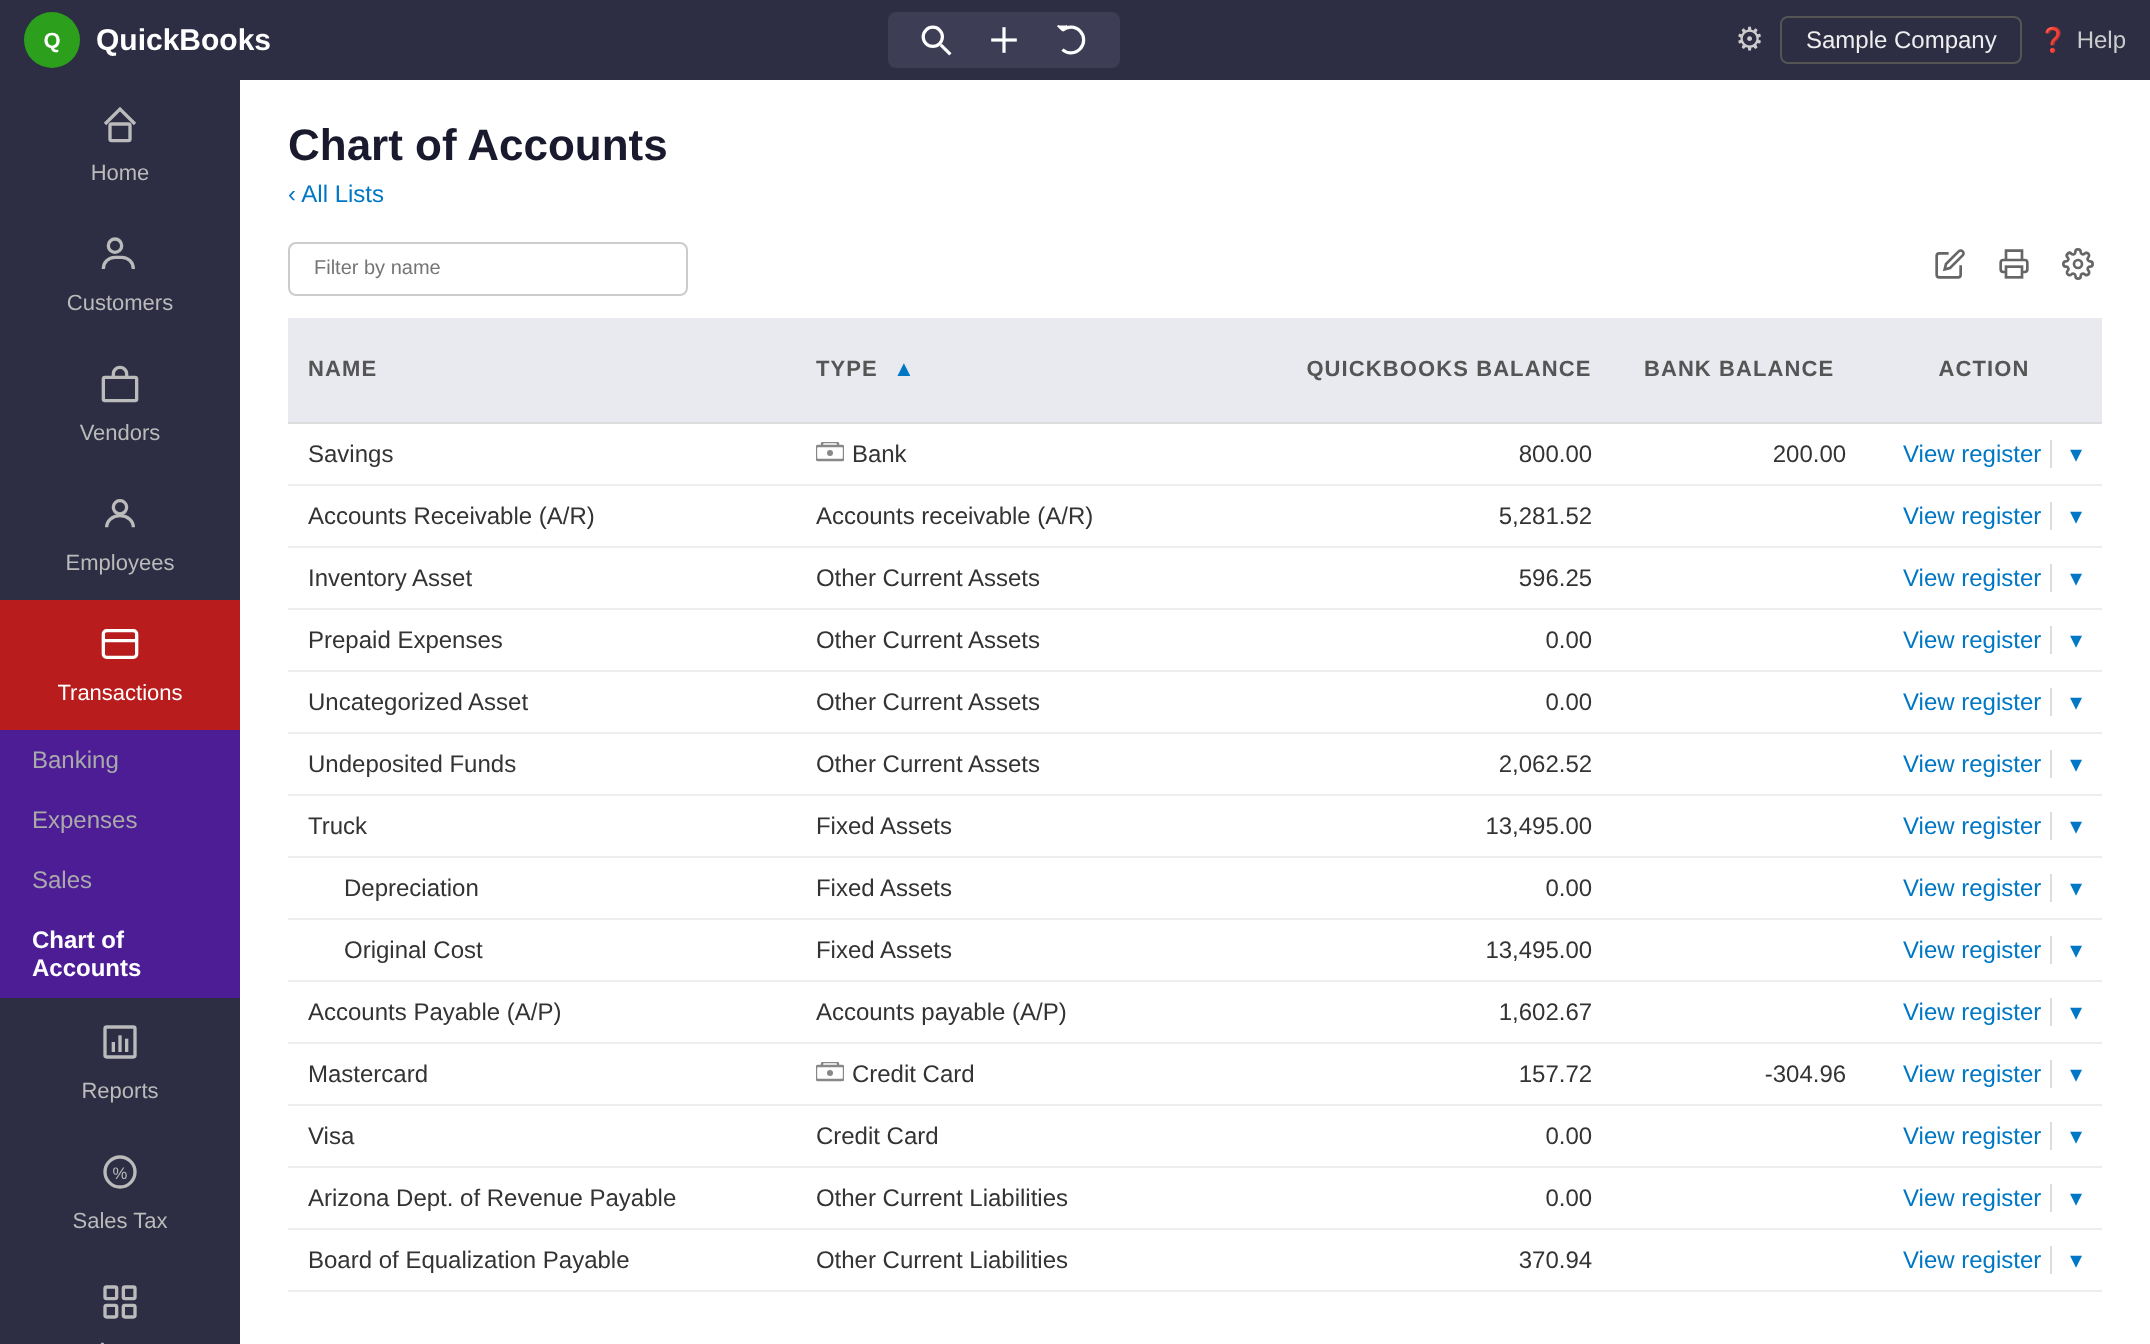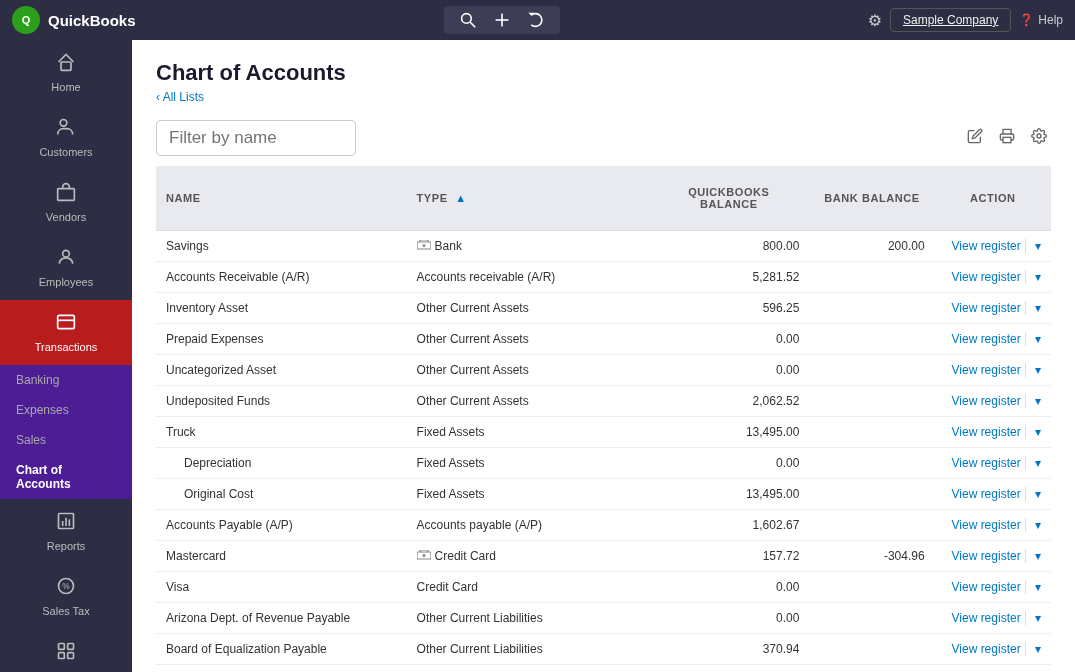--- a/index.html
+++ b/index.html
@@ -29,34 +29,34 @@
     }
     .top-nav-icon-btn {
       background: none; border: none; color: #ccc; cursor: pointer;
       padding: 4px 8px; border-radius: 3px; font-size: 16px;
       display: flex; align-items: center;
     }
     .top-nav-right { display: flex; align-items: center; gap: 8px; }
     .company-btn {
       background: none; border: 1px solid #555; color: #eee;
       padding: 4px 12px; border-radius: 4px; cursor: pointer; font-size: 12px;
-      display: flex; align-items: center; gap: 6px; text-decoration: underline;
+      display: flex; align-items: center; gap: 6px;
     }
     .help-btn {
       background: none; border: none; color: #ccc; cursor: pointer;
       font-size: 12px; display: flex; align-items: center; gap: 4px;
     }
     .gear-icon-top { color: #ccc; font-size: 16px; cursor: pointer; }
 
     
     .layout { display: flex; flex: 1; overflow: hidden; }
 
     
     .sidebar {
-      width: 132px; background: #2d2d44; color: #ccc;
+      width: 120px; background: #2d2d44; color: #ccc;
       display: flex; flex-direction: column;
       flex-shrink: 0; overflow-y: auto;
     }
     .sidebar-item {
       display: flex; flex-direction: column; align-items: center;
       padding: 12px 8px; cursor: pointer; font-size: 11px; gap: 4px;
       color: #bbb; text-align: center;
     }
     .sidebar-item.active { background: #b91c1c; color: white; }
     .sidebar-item .icon { font-size: 18px; }
@@ -87,21 +87,21 @@
     .breadcrumb { font-size: 12px; color: #0077c5; margin-bottom: 16px; cursor: pointer; }
     .breadcrumb::before { content: '‹ '; }
 
     
     .table-toolbar {
       display: flex; align-items: center; justify-content: space-between;
       margin-bottom: 10px;
     }
     .filter-input {
       padding: 7px 12px; border: 1px solid #ccc; border-radius: 4px;
-      font-size: 17px; width: 200px; color: #333;
+      font-size: 10px; width: 200px; color: #333;
     }
     .table-icons { display: flex; gap: 8px; }
     .table-icon-btn {
       background: none; border: none; cursor: pointer; color: #666; font-size: 16px; padding: 4px;
     }
 
     
     table { width: 100%; border-collapse: collapse; font-size: 12px; }
     thead tr { background: #e8eaf0; }
     thead th {

